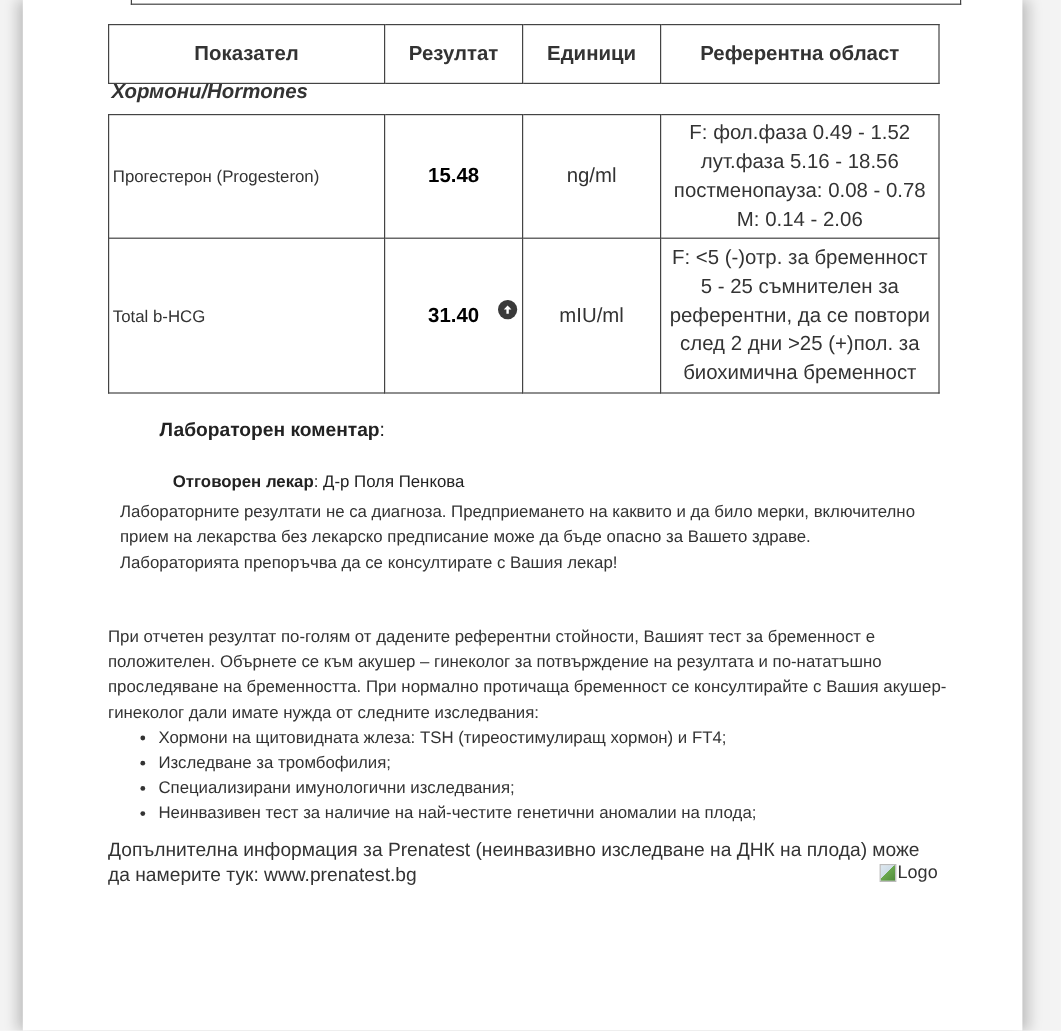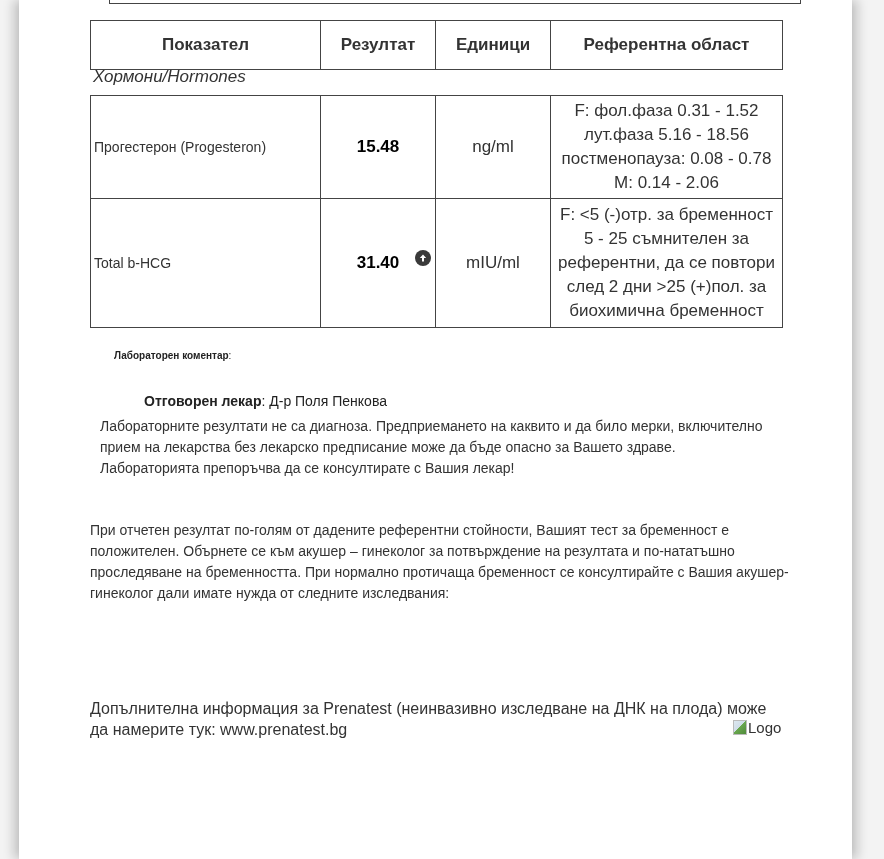--- a/index.html
+++ b/index.html
@@ -23,36 +23,36 @@
     position: absolute; left: 90px; width: 692px;
     border-collapse: collapse; table-layout: fixed;
   }
   table.hdr { top: 20px; height: 33px; }
   table.hdr th {
     border: 1.5px solid #444; font-weight: bold; font-size: 17px;
     color: #333; text-align: center; padding: 14px;
   }
   .section-title {
     position: absolute; left: 93px; top: 67px;
-    font-size: 17px; font-weight: normal; font-style: italic; color: #333;
+    font-size: 17px; font-weight: bold; font-style: italic; color: #333;
   }
   table.res { top: 95px; }
   table.res td {
     border: 1.5px solid #444; padding: 0; vertical-align: middle;
   }
   td.name { font-size: 14px; color: #333; padding-left: 3px !important; }
   td.value { font-size: 17px; font-weight: bold; text-align: center; color: #000000; position: relative; }
   td.unit { font-size: 17px; text-align: center; color: #333; }
   td.ref { font-size: 17px; text-align: center; line-height: 24px; color: #333; padding: 1px 2px !important; }
   .up-icon {
     position: absolute; right: 4px; top: 50%; margin-top: -13px;
     width: 16px; height: 16px; border-radius: 50%; background: #3a3a3a;
     display: flex; align-items: center; justify-content: center;
   }
-  .lab-comment { position: absolute; left: 114px; top: 350px; font-size: 10px; }
+  .lab-comment { position: absolute; left: 133px; top: 350px; font-size: 16px; }
   .doctor { position: absolute; left: 121px; top: 393px; font-size: 14px; margin-left: 23px; }
   b.lbl { font-weight: bold; color: #222; }
   .disclaimer {
     position: absolute; left: 100px; top: 416px; width: 672px;
     text-align: left; font-size: 14px; line-height: 21px; color: #333;
   }
   .info {
     position: absolute; left: 90px; top: 520px; width: 700px;
     font-size: 14px; line-height: 21px; color: #333;
   }
@@ -104,21 +104,21 @@
       <col style="width:115px">
       <col style="width:115px">
       <col style="width:232px">
     </colgroup>
   <tbody>
       <tr style="height:103px">
     <td class="name">Прогестерон (Progesteron)</td>
     <td class="value"><span>15.48</span></td>
     <td class="unit">ng/ml</td>
     <td class="ref">
-      <div>F: фол.фаза 0.31 - 1.52</div>
+      <div>F: фол.фаза 0.49 - 1.52</div>
       <div>лут.фаза 5.16 - 18.56</div>
       <div>постменопауза: 0.08 - 0.78</div>
       <div>M: 0.14 - 2.06</div>
     </td>
   </tr>
   <tr style="height:129px">
     <td class="name">Total b-HCG</td>
     <td class="value">
       <span>31.40</span>
       <span class="up-icon">
@@ -145,20 +145,26 @@
 </div>
 
 <div class="doctor">
   <b class="lbl">Отговорен лекар</b><span>: </span><span>Д-р Поля Пенкова</span>
 </div>
 
 <div class="disclaimer">Лабораторните резултати не са диагноза. Предприемането на каквито и да било мерки, включително прием на лекарства без лекарско предписание може да бъде опасно за Вашето здраве. Лабораторията препоръчва да се консултирате с Вашия лекар!</div>
 
 <div class="info">
   <div>При отчетен резултат по-голям от дадените референтни стойности, Вашият тест за бременност е положителен. Обърнете се към акушер – гинеколог за потвърждение на резултата и по-нататъшно проследяване на бременността. При нормално протичаща бременност се консултирайте с Вашия акушер-гинеколог дали имате нужда от следните изследвания:</div>
+  <ul>
+    <li>Хормони на щитовидната жлеза: TSH (тиреостимулиращ хормон) и FT4;</li>
+    <li>Изследване за тромбофилия;</li>
+    <li>Специализирани имунологични изследвания;</li>
+    <li>Неинвазивен тест за наличие на най-честите генетични аномалии на плода;</li>
+  </ul>
 </div>
 
 <div class="more">Допълнителна информация за Prenatest (неинвазивно изследване на ДНК на плода) може да намерите тук: www.prenatest.bg</div>
 
 <div class="logo">
   <span class="broken"></span>
   <span>Logo</span>
 </div>
 
 </body></html>

